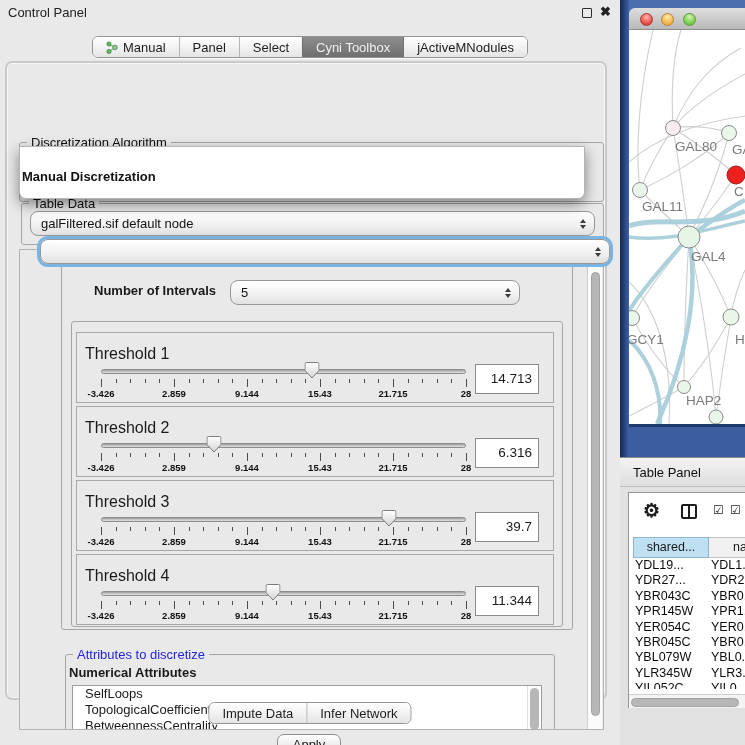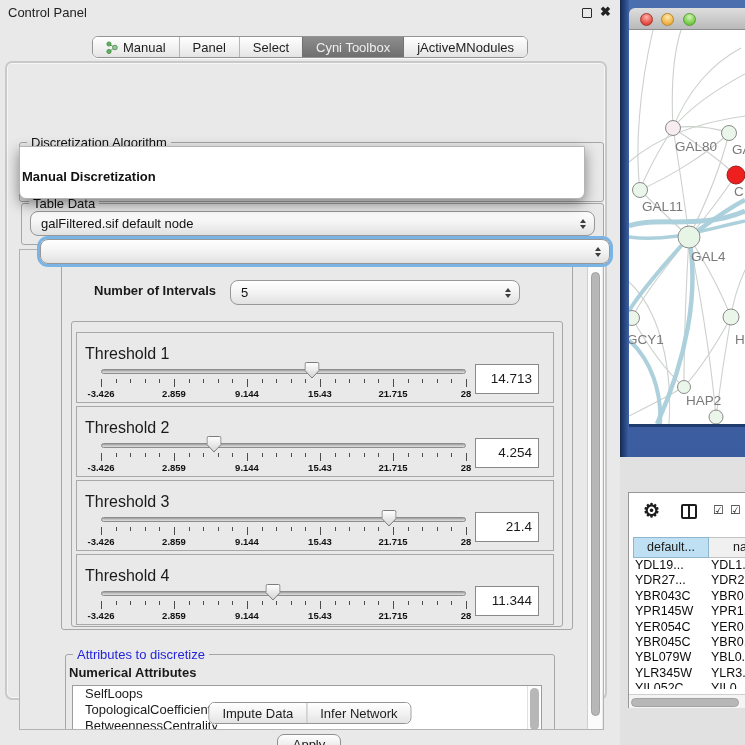--- a/index.html
+++ b/index.html
@@ -277,21 +277,21 @@
                     <div class="tick-label" style="left: 0%;">-3.426</div>
                     <div class="tick-label" style="left: 20%;">2.859</div>
                     <div class="tick-label" style="left: 40%;">9.144</div>
                     <div class="tick-label" style="left: 60%;">15.43</div>
                     <div class="tick-label" style="left: 80%;">21.715</div>
                     <div class="tick-label" style="left: 100%;">28</div>
                     <div class="thumb" style="left: 30.9998%;"><svg width="15" height="17" viewBox="0 0 15 17">
                         <path d="M2 0.5 H13 Q14.5 0.5 14.5 2 V8.6 L7.5 16 L0.5 8.6 V2 Q0.5 0.5 2 0.5 Z" fill="url(#thumbgrad)" stroke="#7c7c7c"></path>
                       </svg></div>
                   </div>
-                  <div class="th-value">4.254</div>
+                  <div class="th-value">6.316</div>
                 </div>
                 <div class="th-panel" style="top: 158px;">
                   <div class="th-label">Threshold 3</div>
                   <div class="th-slider">
                     <div class="track"></div>
                     <div class="tick major" style="left: 0%;"></div>
                     <div class="tick minor" style="left: 4%;"></div>
                     <div class="tick minor" style="left: 8%;"></div>
                     <div class="tick minor" style="left: 12%;"></div>
                     <div class="tick minor" style="left: 16%;"></div>
@@ -319,21 +319,21 @@
                     <div class="tick-label" style="left: 0%;">-3.426</div>
                     <div class="tick-label" style="left: 20%;">2.859</div>
                     <div class="tick-label" style="left: 40%;">9.144</div>
                     <div class="tick-label" style="left: 60%;">15.43</div>
                     <div class="tick-label" style="left: 80%;">21.715</div>
                     <div class="tick-label" style="left: 100%;">28</div>
                     <div class="thumb" style="left: 78.9983%;"><svg width="15" height="17" viewBox="0 0 15 17">
                         <path d="M2 0.5 H13 Q14.5 0.5 14.5 2 V8.6 L7.5 16 L0.5 8.6 V2 Q0.5 0.5 2 0.5 Z" fill="url(#thumbgrad)" stroke="#7c7c7c"></path>
                       </svg></div>
                   </div>
-                  <div class="th-value">21.4</div>
+                  <div class="th-value">39.7</div>
                 </div>
                 <div class="th-panel" style="top: 232px;">
                   <div class="th-label">Threshold 4</div>
                   <div class="th-slider">
                     <div class="track"></div>
                     <div class="tick major" style="left: 0%;"></div>
                     <div class="tick minor" style="left: 4%;"></div>
                     <div class="tick minor" style="left: 8%;"></div>
                     <div class="tick minor" style="left: 12%;"></div>
                     <div class="tick minor" style="left: 16%;"></div>
@@ -463,31 +463,34 @@
             <text x="13" y="181" class="node-label">GAL11</text>
             <text x="62" y="231" class="node-label">GAL4</text>
             <text x="-2" y="314" class="node-label">GCY1</text>
             <text x="106" y="314" class="node-label">H</text>
             <text x="57" y="375" class="node-label">HAP2</text>
           </svg>
       </div>
     </div>
     <div id="win-shadow"></div>
 
+    <div id="table-panel-bar">
+      <span class="ptitle">Table Panel</span>
+    </div>
 
     <div id="panel-bg"></div>
 
     <div id="table-box">
       <span id="gear-icon">⚙</span>
       <span id="split-icon"></span>
       <span id="check-icon-1" class="check-icon">☑</span>
       <span id="check-icon-2" class="check-icon">☑</span>
 
       <div id="table-header">
-        <span class="hcell1">default...</span>
+        <span class="hcell1">shared...</span>
         <span class="hcell2">na</span>
       </div>
       <div id="table-rows">
           <div class="trow">
             <span class="tcell c1">YDL19...</span>
             <span class="tcell c2">YDL1...</span>
           </div>
           <div class="trow">
             <span class="tcell c1">YDR27...</span>
             <span class="tcell c2">YDR2...</span>

